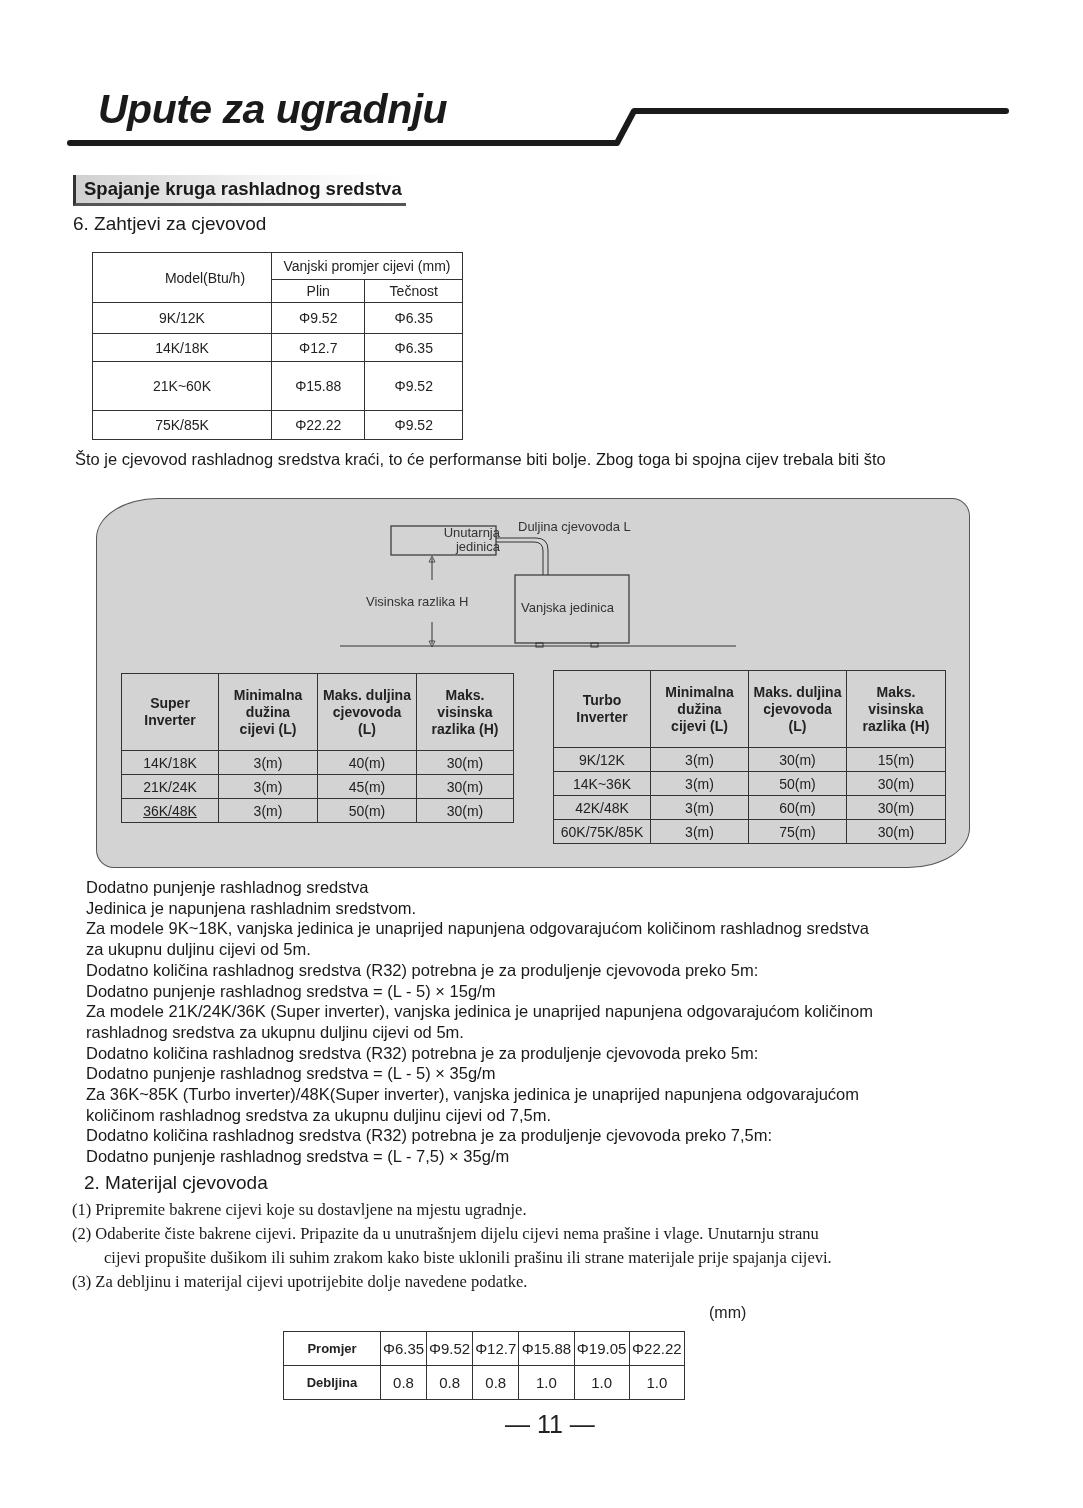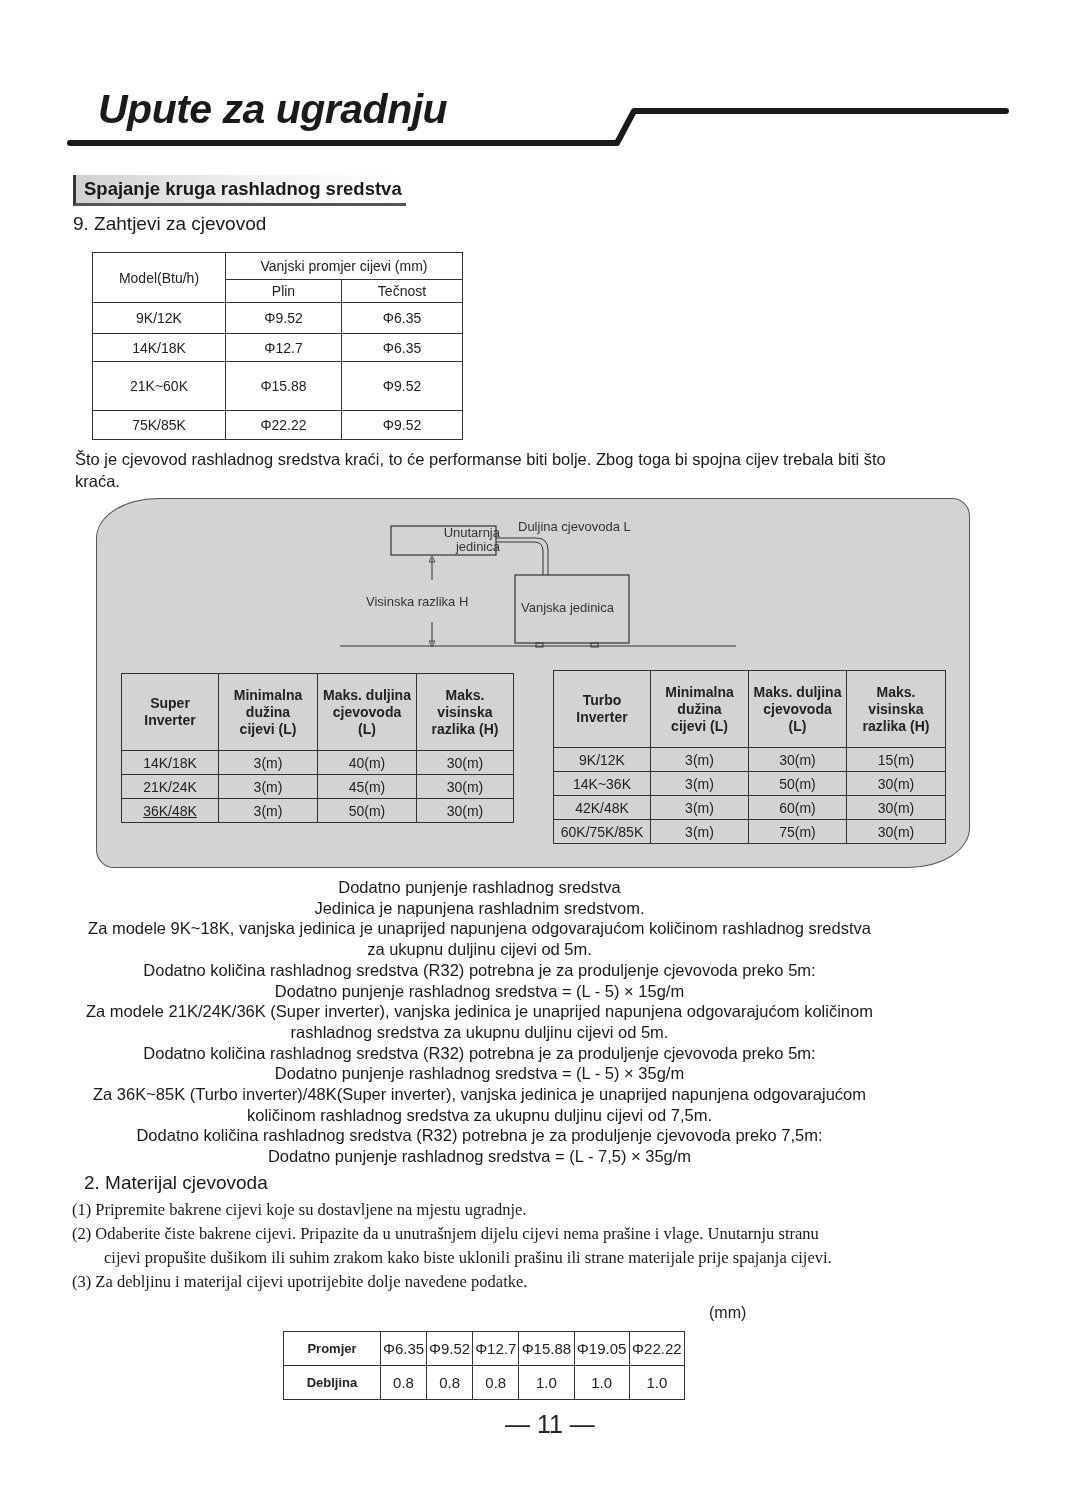--- a/index.html
+++ b/index.html
@@ -31,21 +31,21 @@
   .diagram-svg { left: 96px; top: 498px; width: 874px; height: 370px; }
   .dlabel { font-size: 13px; color: #333; }
 
   .inv-table { font-size: 14px; background: #d3d3d3; }
   .inv-table td { border: 1.2px solid #333; }
   .inv-table .hdr td { font-weight: bold; line-height: 17px; }
   .t2 { left: 121px; top: 673px; width: 393px; }
   .t3 { left: 553px; top: 670px; width: 393px; }
 
   .notes { left: 86px; top: 877px; font-size: 16.5px; line-height: 20.7px; color: #1a1a1a; }
-  .notes div { white-space: nowrap; text-align: center; }
+  .notes div { white-space: nowrap; }
 
   .mat { left: 72px; top: 1198px; font-size: 16.5px; line-height: 24px; color: #1a1a1a; font-family: Liberation Serif, serif; }
   .mat div { white-space: nowrap; }
   .mat .indent { padding-left: 32px; }
 
   .unit-label { left: 709px; top: 1304px; font-size: 16px; color: #222; }
   .t4 { left: 283px; top: 1331px; width: 402px; font-size: 15px; }
   .t4 td { height: 33px; }
   .t4 .rowhead { font-weight: bold; font-size: 13px; width: 96px; }
 
@@ -54,26 +54,26 @@
 </head>
 <body>
 
 <div class="abs page-title">Upute za ugradnju</div>
 <svg class="abs title-rule" viewBox="0 0 1083 160">
   <polyline points="70,143 617,143 634,111 1006,111" fill="none" stroke="#1a1a1a" stroke-width="6" stroke-linecap="round" stroke-linejoin="round"></polyline>
 </svg>
 
 <div class="abs section-header">Spajanje kruga rashladnog sredstva</div>
 
-<div class="abs sub-heading" style="left:73px; top:213px;">9. Zahtjevi za cjevovod</div>
+<div class="abs sub-heading" style="left:73px; top:213px;">6. Zahtjevi za cjevovod</div>
 
 <table class="abs t1">
   <tbody>
       <tr>
-    <td rowspan="2" style="width:132px;">Model(Btu/h)</td>
+    <td rowspan="2" style="width:132px;padding-left:46px;">Model(Btu/h)</td>
     <td colspan="2">Vanjski promjer cijevi (mm)</td>
   </tr>
   <tr>
     <td style="height:22px;">Plin</td>
     <td style="height:22px;">Tečnost</td>
   </tr>
   <tr>
     <td style="height:30px;">9K/12K</td>
     <td>Φ9.52</td>
     <td>Φ6.35</td>
@@ -91,21 +91,20 @@
   <tr>
     <td style="height:28px;">75K/85K</td>
     <td>Φ22.22</td>
     <td>Φ9.52</td>
   </tr>
 </tbody>
   </table>
 
 <div class="abs para" style="left:75px; top:448px;">
   <div>Što je cjevovod rashladnog sredstva kraći, to će performanse biti bolje. Zbog toga bi spojna cijev trebala biti što</div>
-  <div>kraća.</div>
 </div>
 
 <div class="abs diagram"></div>
 <svg class="abs diagram-svg" viewBox="0 0 874 370">
 
   <line x1="244" y1="148" x2="640" y2="148" stroke="#333" stroke-width="1.2"></line>
 
   <rect x="295" y="28" width="105" height="29" fill="none" stroke="#333" stroke-width="1.2"></rect>
 
   <path d="M400,40 L440,40 Q452,40 452,52 L452,77" fill="none" stroke="#333" stroke-width="1"></path>

